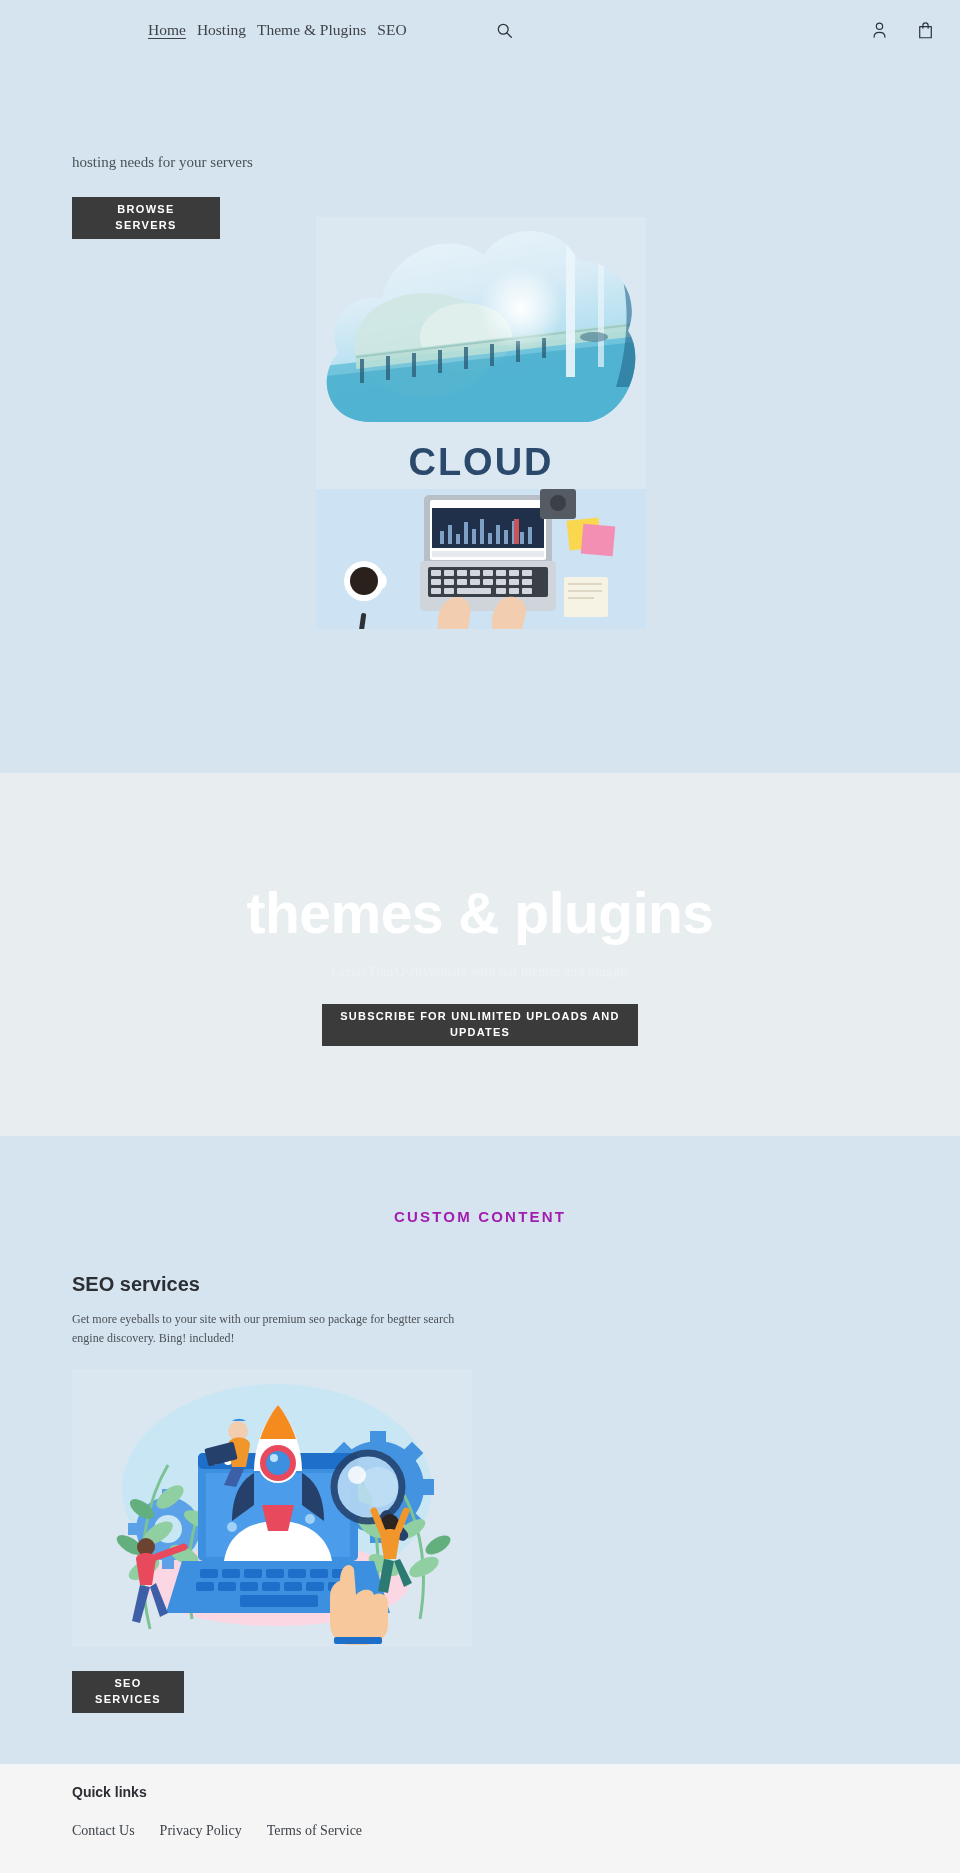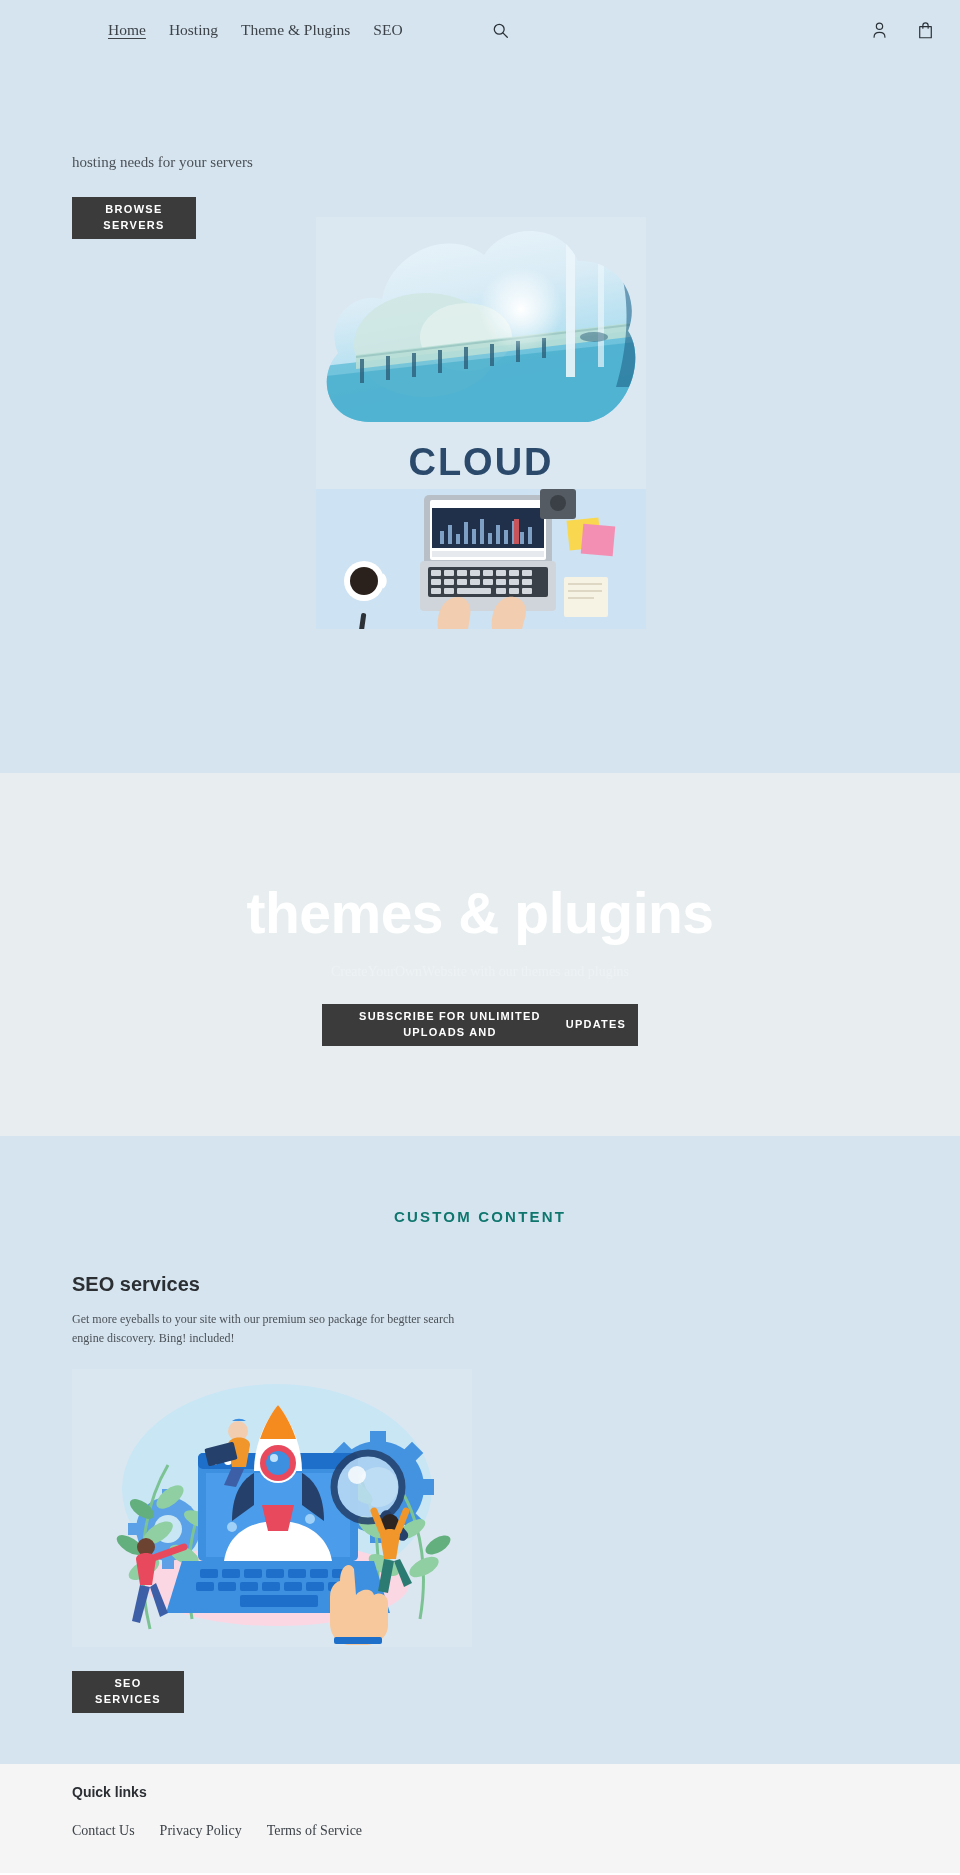--- a/index.html
+++ b/index.html
@@ -25,22 +25,22 @@
     font-weight: 700;
     font-size: 16.5px;
     letter-spacing: 0.6px;
     line-height: 1.28;
     color: #2b2f33;
     word-break: break-all;
   }
   .nav {
     display: flex;
     align-items: center;
-    gap: 23px;
-    margin-left: 80px;
+    gap: 11px;
+    margin-left: 120px;
     justify-content: center;
   }
   .nav a {
     font-family: "Liberation Serif", serif;
     font-size: 15.5px;
     color: #3d4349;
     text-decoration: none;
     white-space: nowrap;
   }
   .nav a.active { text-decoration: underline; text-underline-offset: 3px; }
@@ -100,21 +100,21 @@
     color: #2b2f33;
     letter-spacing: -0.2px;
   }
   .hero p.sub {
     margin-top: 22px;
     font-size: 15px;
     color: #4b5157;
   }
   .hero .btn {
     margin-top: 26px;
-    width: 124px;
+    width: 148px;
     height: 42px;
     flex-direction: column;
   }
   .hero .btn span { display: block; }
 
   
   .cloud-art {
     position: absolute;
     left: 316px;
     top: 157px;
@@ -160,38 +160,38 @@
   }
   .themes p {
     margin-top: 22px;
     font-size: 14px;
     color: #edf2f4;
   }
   .themes .btn {
     margin-top: 24px;
     width: 316px;
     height: 42px;
-    flex-direction: row;
+    flex-direction: column;
     letter-spacing: 1.2px;
   }
 
   
   .custom {
     background: #d6e4ef;
     padding: 72px 0 0 0;
     height: 628px;
     position: relative;
   }
   .custom h2 {
     text-align: center;
     font-family: "Liberation Sans", sans-serif;
     font-size: 15px;
     font-weight: 700;
     letter-spacing: 2.2px;
-    color: #0f766e;
+    color: #a21caf;
     text-transform: uppercase;
   }
   .seo-block { padding-left: 72px; margin-top: 48px; }
   .seo-block h3 {
     font-family: "Liberation Sans", sans-serif;
     font-size: 20px;
     font-weight: 700;
     color: #2b2f33;
   }
   .seo-block p {

